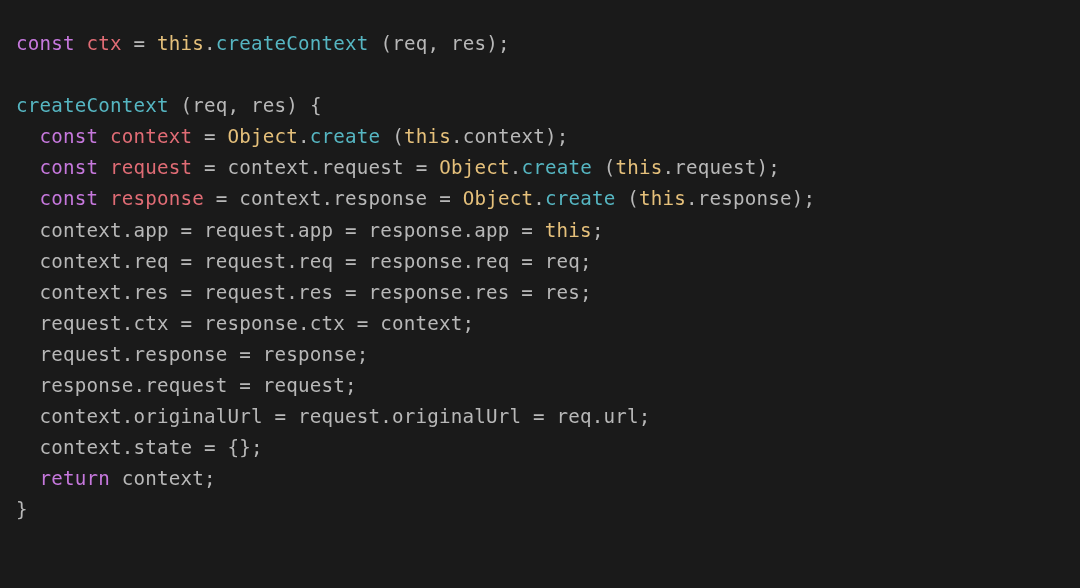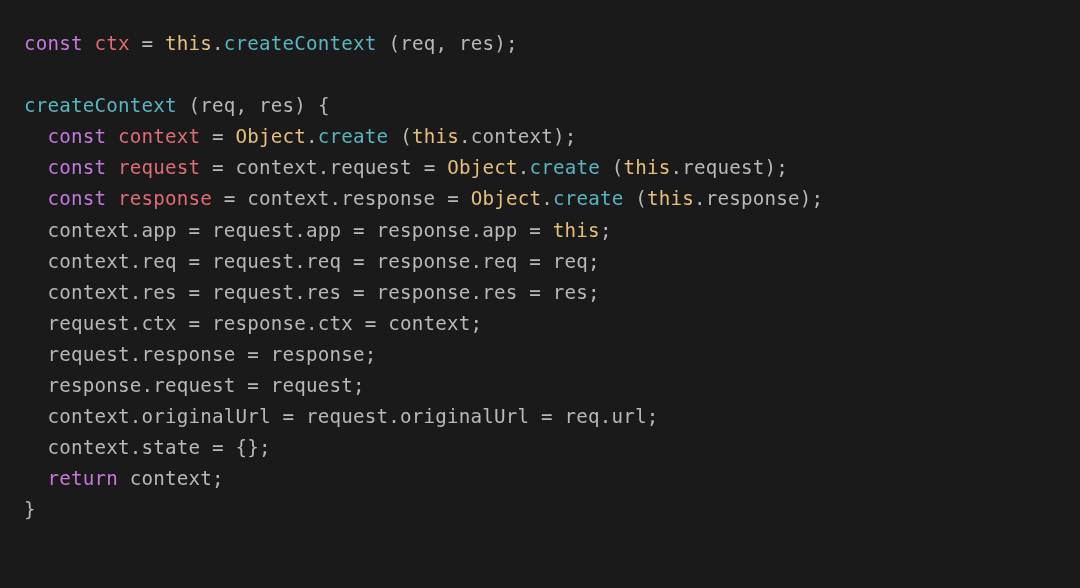--- a/index.html
+++ b/index.html
@@ -5,21 +5,21 @@
   html, body {
     margin: 0;
     padding: 0;
     width: 1080px;
     height: 588px;
     background: #1a1a1a;
     overflow: hidden;
   }
   pre.code {
     margin: 0;
-    padding: 28px 24px;
+    padding: 28px 16px;
     font-family: "SF Mono", "Menlo", "Consolas", "DejaVu Sans Mono", monospace;
     font-size: 19.2px;
     line-height: 1.62;
     color: #b8b8b8;
     white-space: pre;
     letter-spacing: 0.2px;
   }
   .kw   { color: #c678dd; } 
   .decl { color: #e06c75; } 
   .prop { color: #b8b8b8; } 

